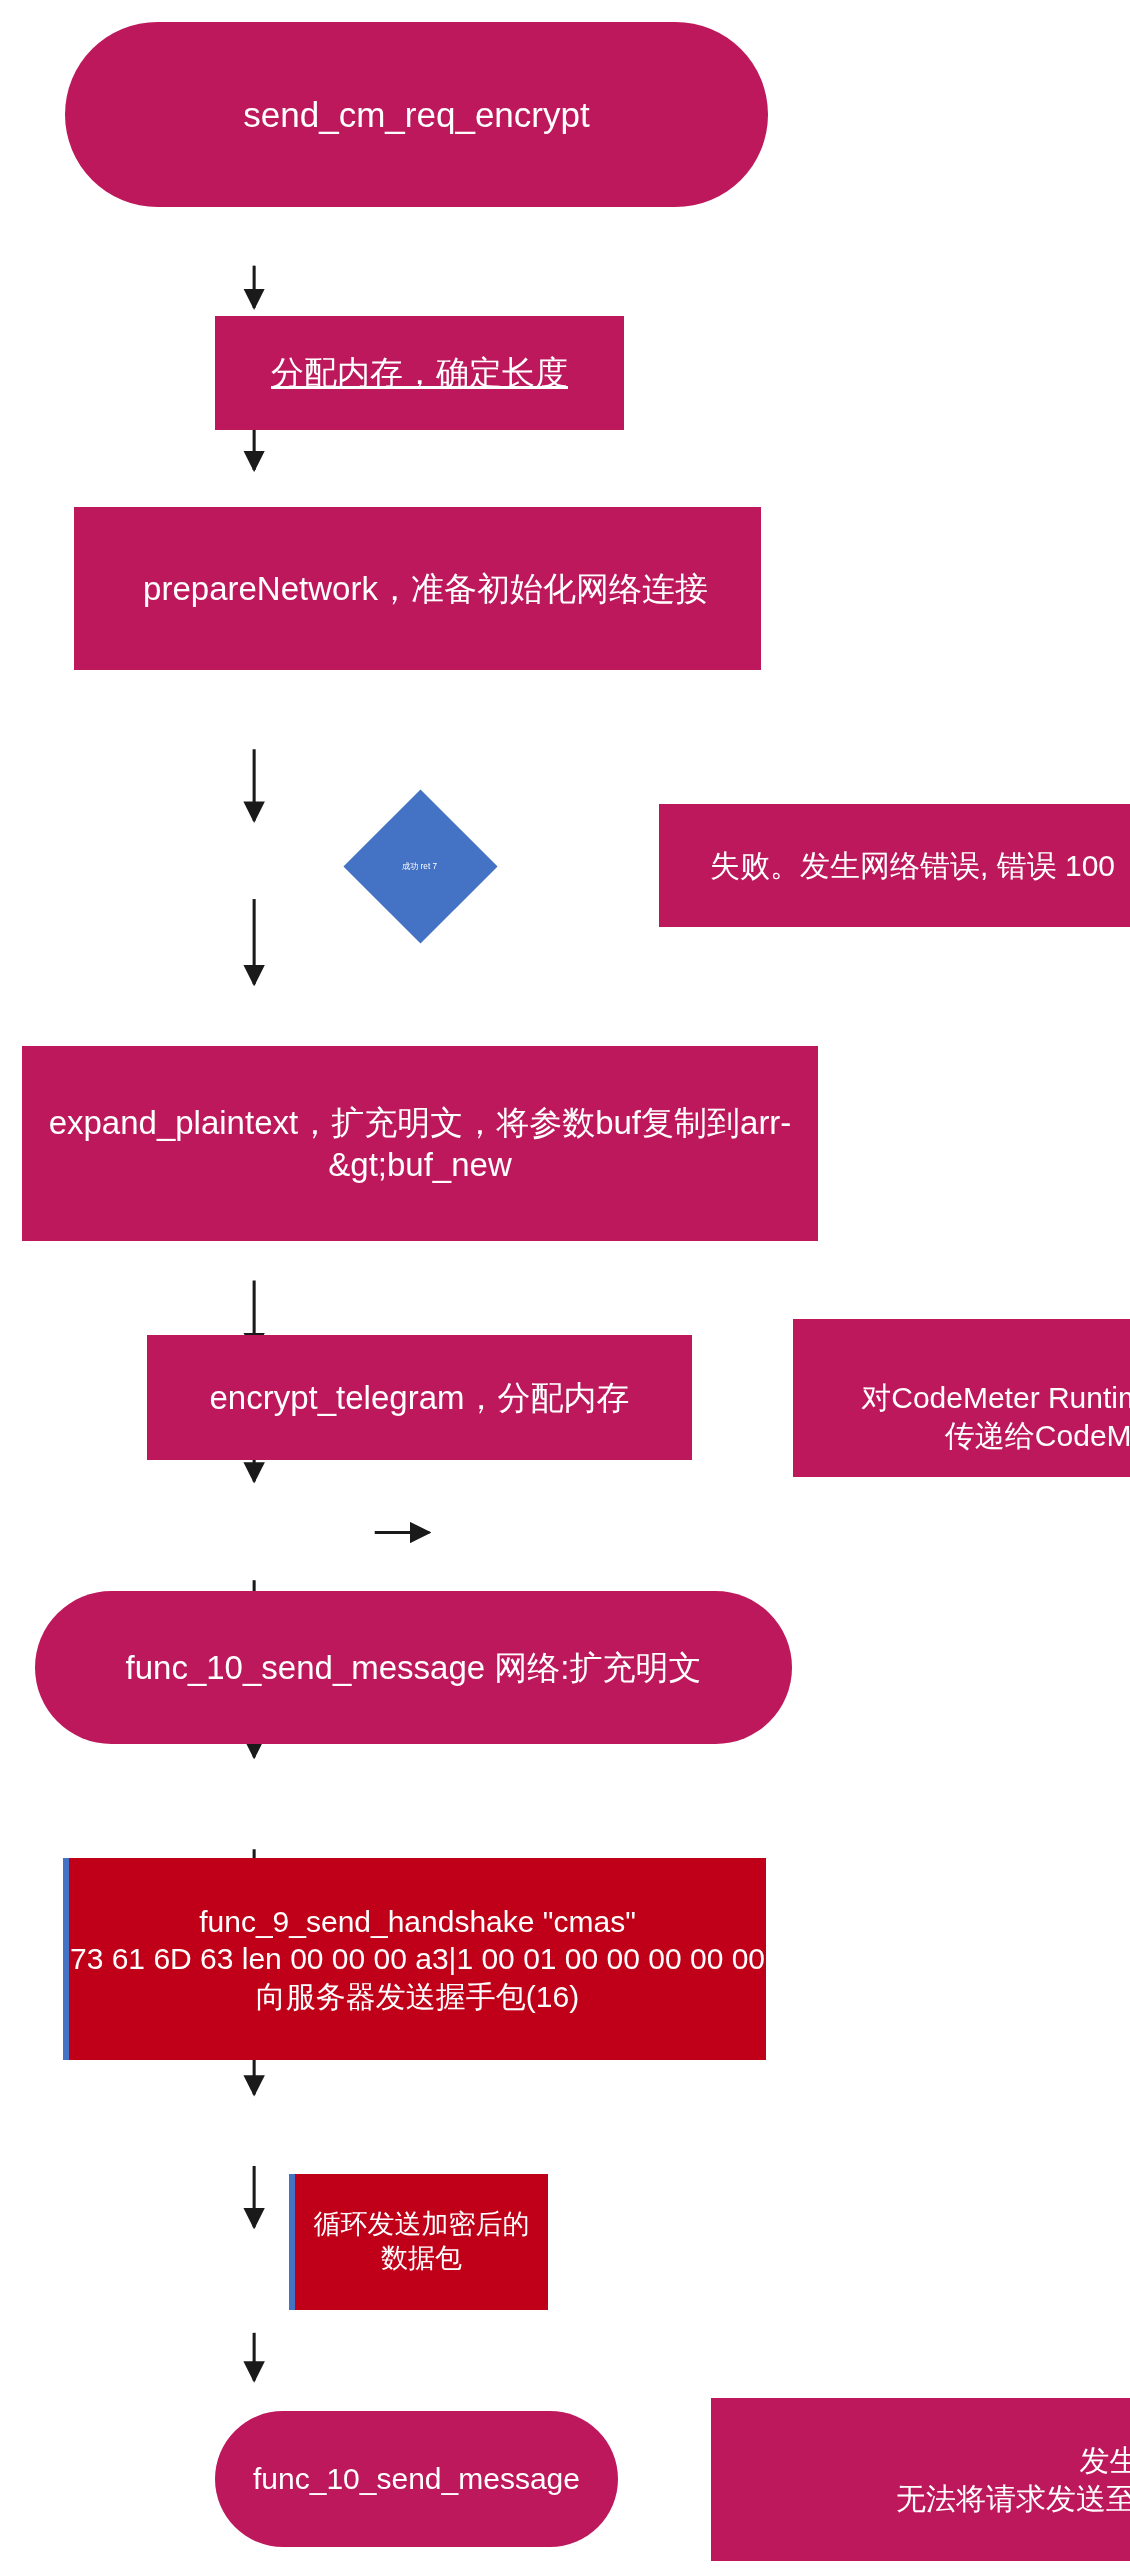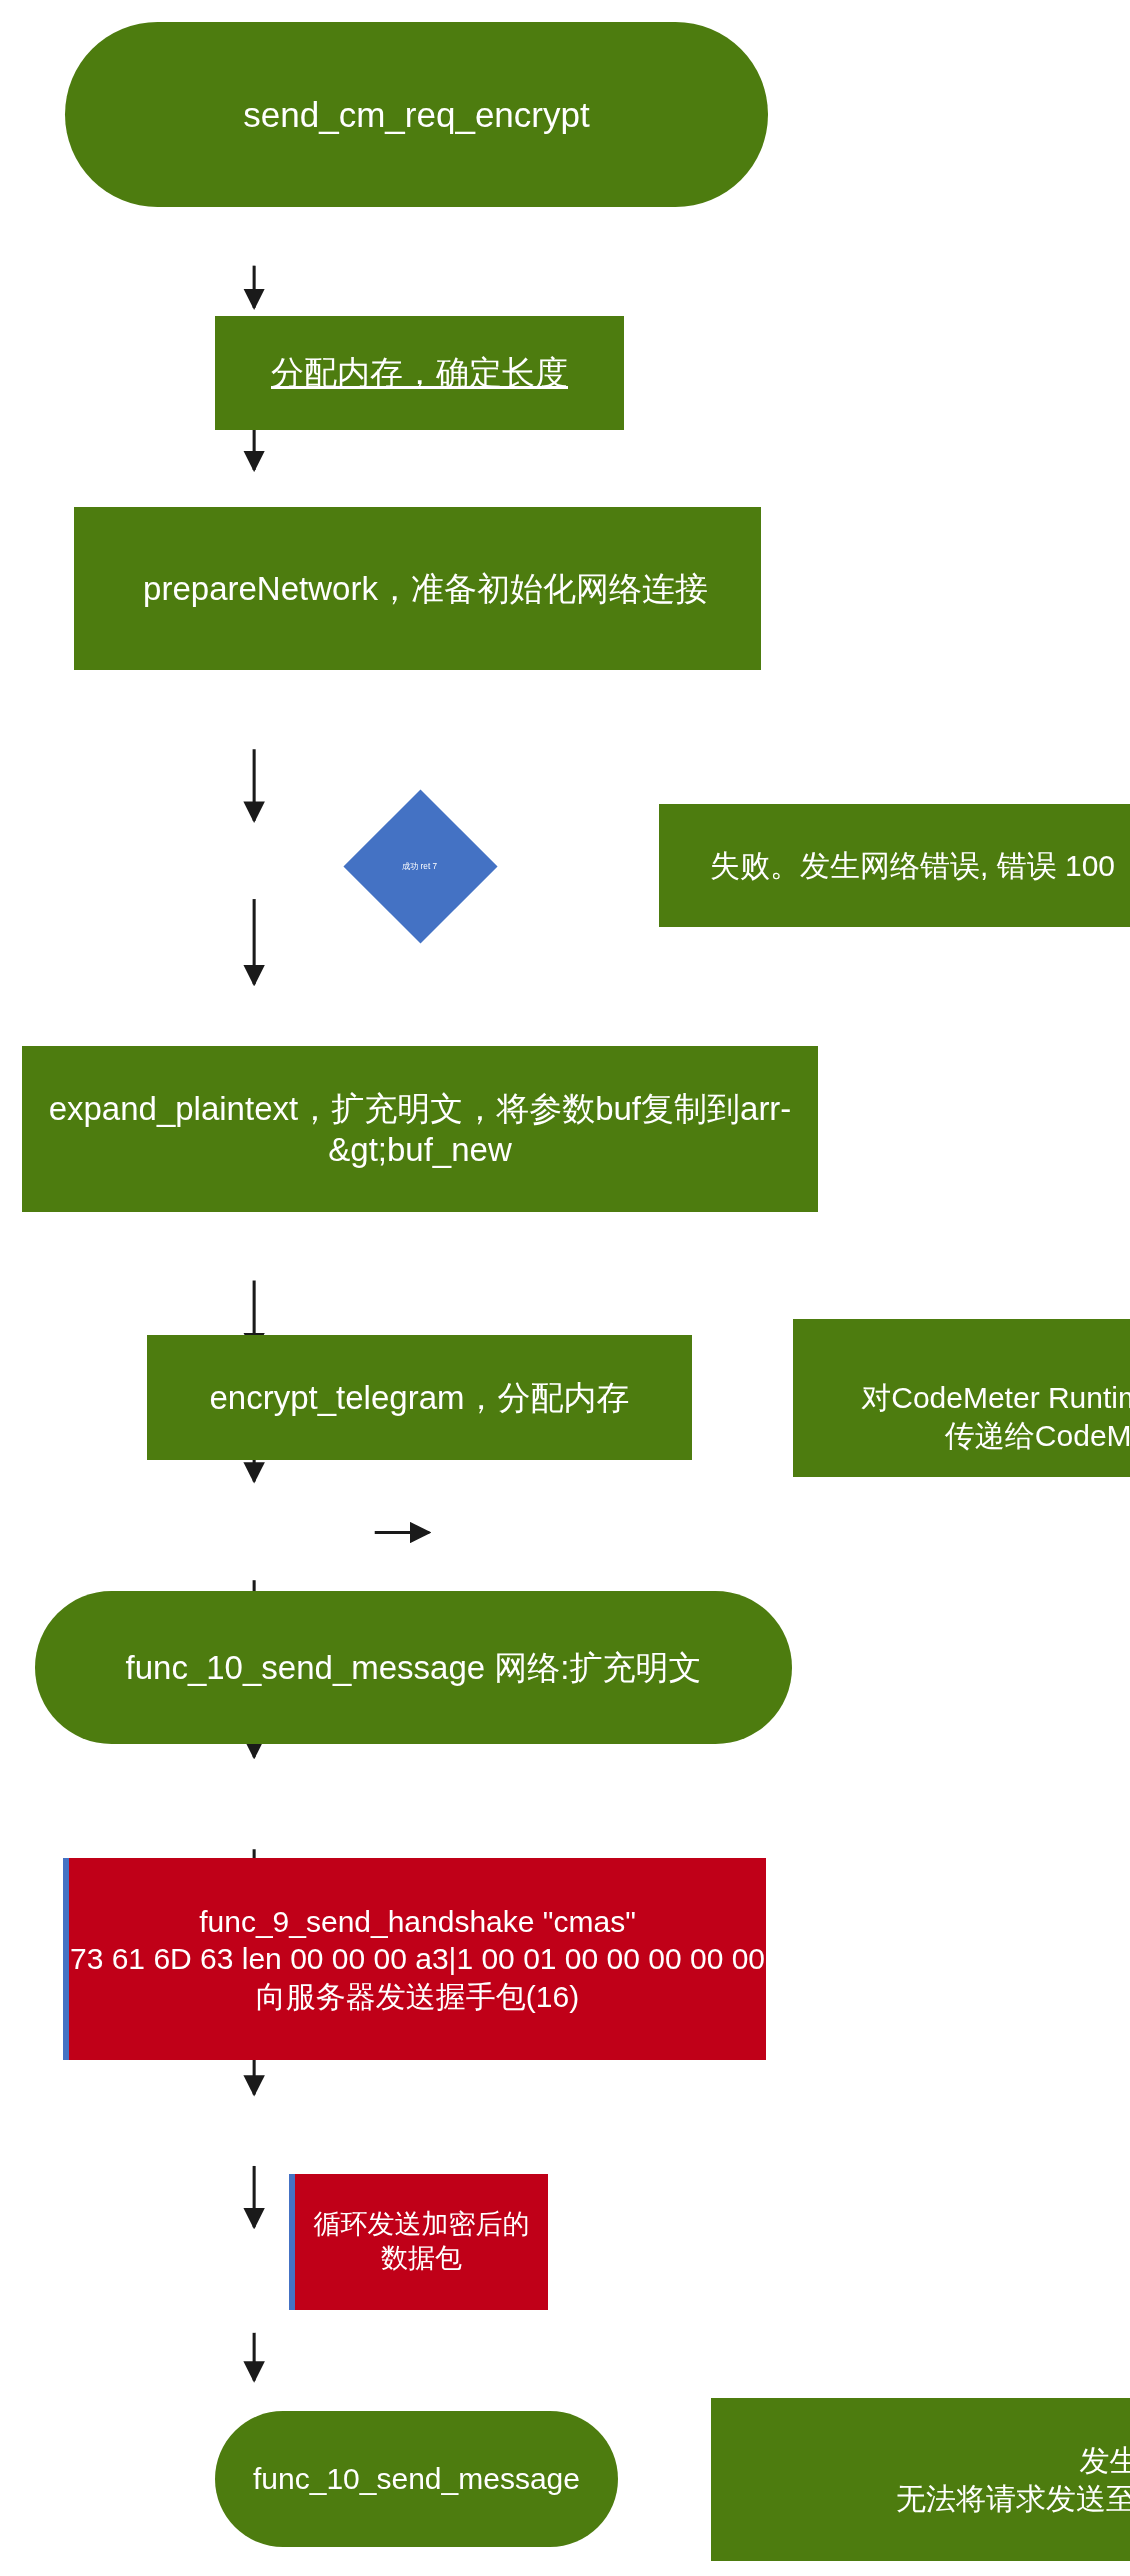--- a/index.html
+++ b/index.html
@@ -7,21 +7,21 @@
     font-family:"Liberation Sans","DejaVu Sans",sans-serif;
     width:1131px;height:2576px;position:relative;overflow:hidden;
   }
   #canvas{position:absolute;left:0;top:0;width:1131px;height:2576px;}
   svg#edges{position:absolute;left:0;top:0;width:1131px;height:2576px;pointer-events:none;}
   .node{
     position:absolute;display:flex;align-items:center;justify-content:center;
     text-align:center;color:#ffffff;box-sizing:border-box;
     line-height:1.25;white-space:pre-line;
   }
-  .blue{background:#4d7c0f;}
+  .blue{background:#be185d;}
   .red{background:#c00018;border-left:3.4px solid #4472c4;}
   .stadium{border-radius:6811px;}
   .dwrap{position:absolute;display:flex;align-items:center;justify-content:center;}
   .dwrap .dbox{position:absolute;width:71px;height:71px;background:#4472c4;transform:rotate(45deg);left:50%;top:50%;margin-left:-35px;margin-top:-35px;}
   .dwrap .dtxt{position:relative;z-index:3;color:#fff;white-space:nowrap;}
 </style>
 </head>
 <body>
 
 <div id="canvas">
@@ -61,21 +61,21 @@
 
   <div class="node blue" style="left: 74px; top: 507px; width: 687px; height: 163px; font-size: 33px; padding-left: 16px;">prepareNetwork，准备初始化网络连接</div>
 
   <div class="dwrap" style="left: 215px; top: 768px; width: 409px; height: 196px;">
     <div class="dbox" style="width: 109px; height: 109px; margin-left: -54px; margin-top: -54px;"></div>
     <div class="dtxt" style="font-size:8.2px;">成功 ret 7</div>
   </div>
 
   <div class="node blue" style="left: 659px; top: 804px; width: 507px; height: 123px; font-size: 30px;">失败。发生网络错误, 错误 100</div>
 
-  <div class="node blue" style="left: 22px; top: 1046px; width: 796px; height: 166px; font-size: 33px; padding: 0px 16.3px;">expand_plaintext，扩充明文，将参数buf复制到arr-&amp;gt;buf_new</div>
+  <div class="node blue" style="left: 22px; top: 1046px; width: 796px; height: 195px; font-size: 33px; padding: 0px 16.3px;">expand_plaintext，扩充明文，将参数buf复制到arr-&amp;gt;buf_new</div>
 
   <div class="node blue" style="left: 147px; top: 1335px; width: 545px; height: 125px; font-size: 33px;">encrypt_telegram，分配内存</div>
 
   <div class="node blue" style="left: 793px; top: 1319px; width: 975px; height: 158px; font-size: 30px;">失败
 对CodeMeter Runtime Server的访问操作无法被加密, 错误 301.
 传递给CodeMeter驱动程序的数据段太小, 错误 112</div>
 
   <div class="node blue stadium" style="left: 35px; top: 1591px; width: 757px; height: 153px; font-size: 33px;">func_10_send_message 网络:扩充明文</div>
 
   <div class="node red" style="left: 63px; top: 1858px; width: 703px; height: 202px; font-size: 30px; border-left-width: 6.2px;">func_9_send_handshake "cmas"

